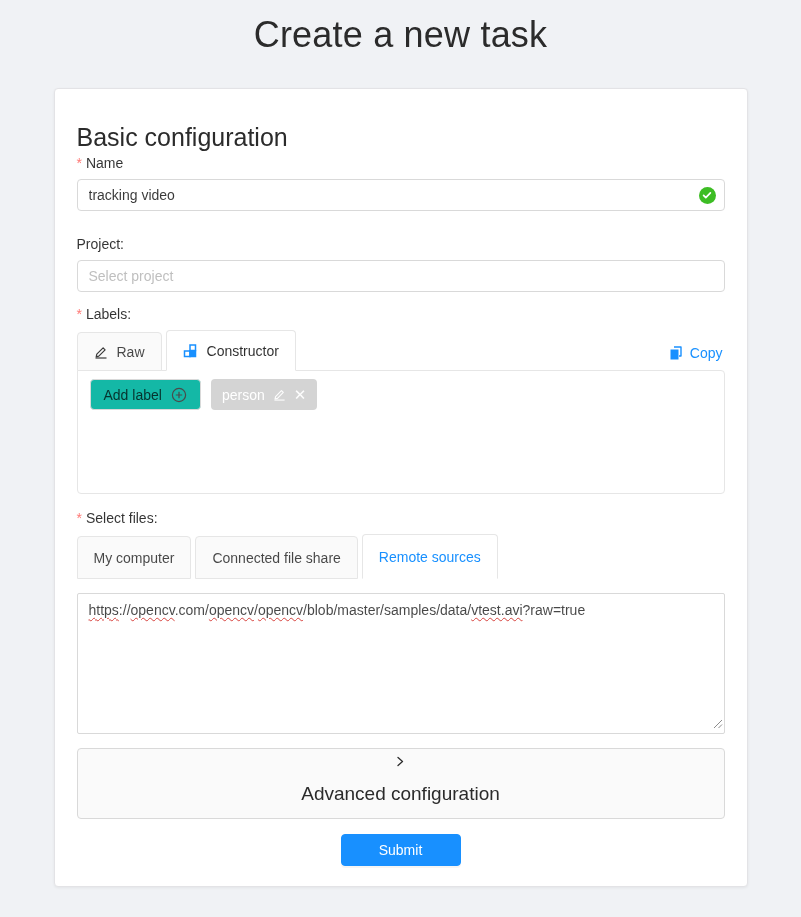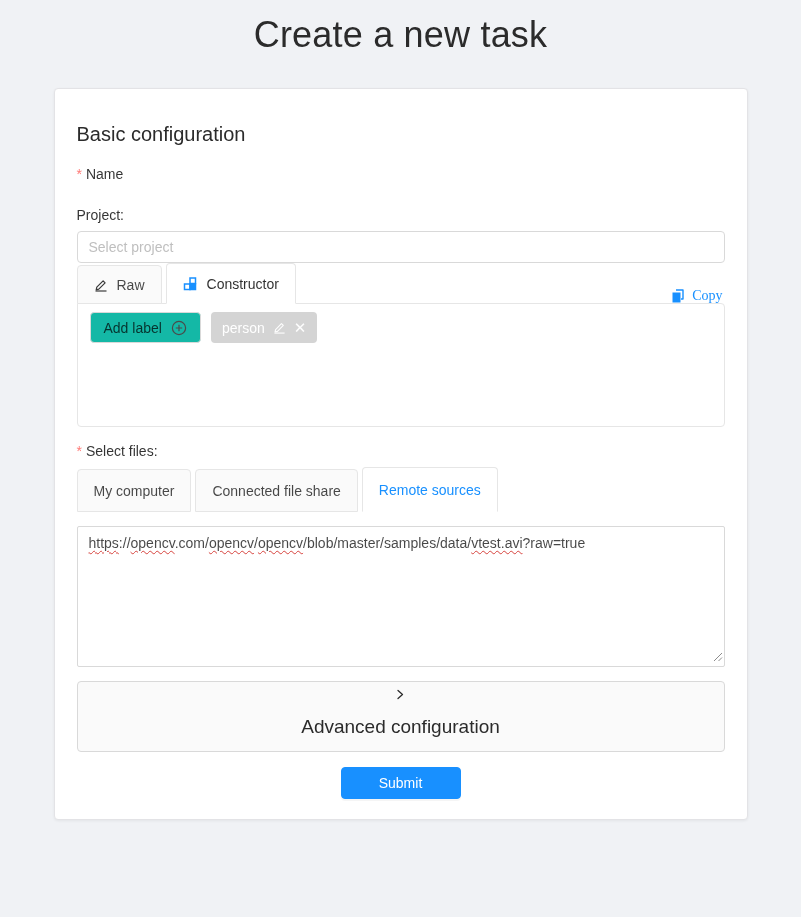--- a/index.html
+++ b/index.html
@@ -22,24 +22,24 @@
   .card {
     width: 694px;
     margin: 32px auto 42px auto;
     background: #fff;
     border: 1px solid #e3e3e6;
     border-radius: 4px;
     box-shadow: 0 1px 3px rgba(0,0,0,0.06);
     padding: 34px 22px 20px 22px;
   }
   .section-heading {
-    font-size: 20px;
+    font-size: 25px;
     font-weight: 500;
     color: #2b2b2b;
-    margin-bottom: 20px;
+    margin-bottom: 3px;
   }
   .field-label {
     color: rgba(0,0,0,0.80);
     margin-bottom: 8px;
   }
   .req { color: #ff7875; margin-right: 4px; }
   .input-wrap { position: relative; }
   .ant-input {
     width: 100%;
     height: 32px;
@@ -85,23 +85,23 @@
     height: 41px;
     border-bottom: 1px solid #fff;
     color: rgba(0,0,0,0.82);
   }
   .tab.active.blue-text { color: #1890ff; }
   .tabs-spacer { flex: 1; }
   .copy-btn {
     display: flex; align-items: center; gap: 7px;
     color: #1890ff;
     cursor: pointer;
+    padding-bottom: 10px;
     padding-right: 2px;
     font-size: 14px;
-    font-family: Liberation Serif, serif;
   }
   .labels-panel {
     border: 1px solid #e6e6e6;
     border-radius: 0 4px 4px 4px;
     min-height: 124px;
     padding: 8px 12px;
     margin-top: -1px;
     position: relative;
     z-index: 1;
     display: flex; align-items: flex-start; gap: 10px;
@@ -190,26 +190,37 @@
 
 <h1 class="page-title">Create a new task</h1>
 
 <div class="card">
 
   <h2 class="section-heading">Basic configuration</h2>
 
   <div class="field-label">
     <span class="req">*</span><span>Name</span>
   </div>
+  <div class="input-wrap with-suffix">
+    <input class="ant-input" value="tracking video" style="">
+    <span class="check-badge">
+      <svg width="10" height="10" viewBox="0 0 10 10">
+          <path d="M1.6 5.4l2.2 2.2 4.6-4.8" stroke="#fff" stroke-width="1.7" fill="none" stroke-linecap="round" stroke-linejoin="round"></path>
+        </svg>
+    </span>
+  </div>
 
   <div class="field-label gap-lg">Project:</div>
   <div class="input-wrap">
     <input class="ant-input" placeholder="Select project" style="">
   </div>
 
+  <div class="field-label gap-md">
+    <span class="req">*</span><span>Labels:</span>
+  </div>
   <div class="tabs-row">
     <div class="tab">
       <span class="icon">
         <svg width="14" height="14" viewBox="0 0 14 14">
             <path d="M1.5 13h11" stroke="#3a3a3a" stroke-width="1.2" fill="none"></path>
             <path d="M2.8 9.2L9.1 2.8l2 2-6.3 6.4-2.6.6z" fill="none" stroke="#3a3a3a" stroke-width="1.2" stroke-linejoin="round"></path>
           </svg>
       </span>
       <span>Raw</span>
     </div>

